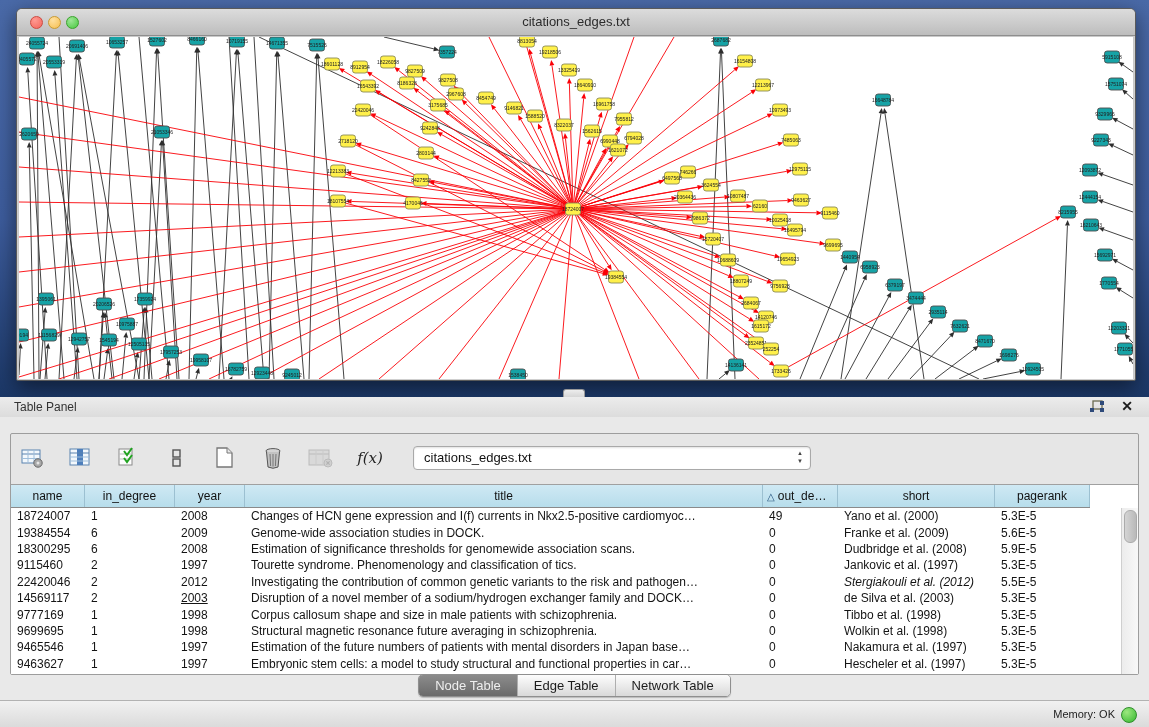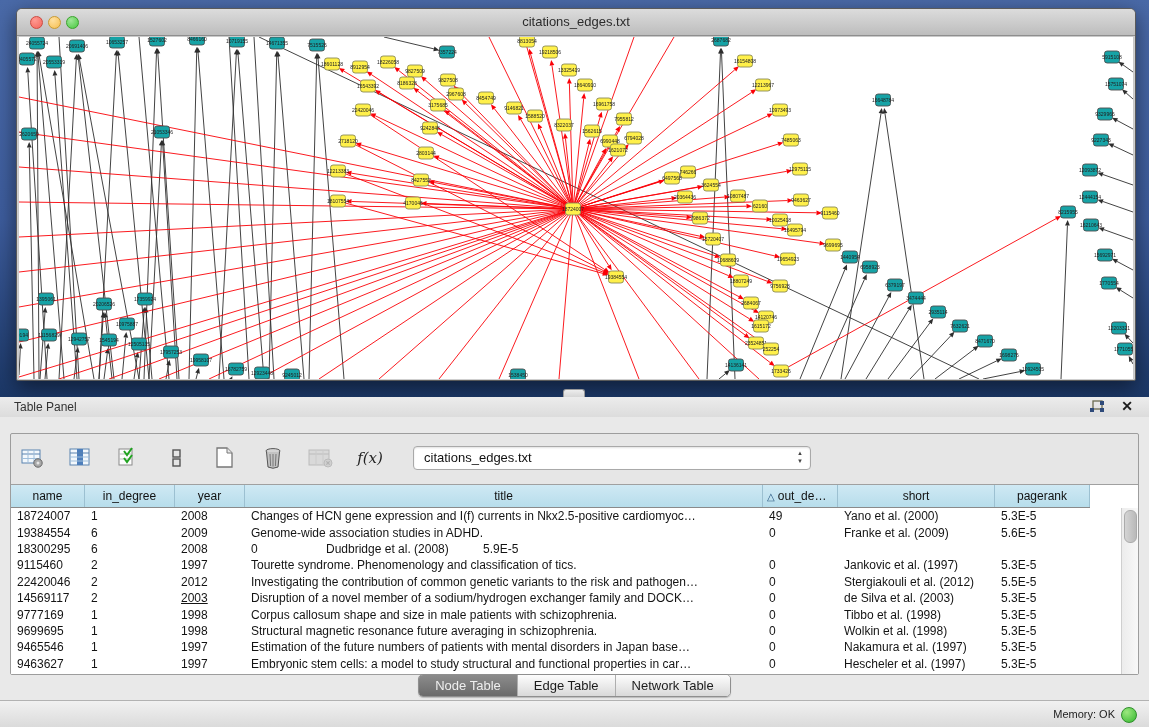--- a/index.html
+++ b/index.html
@@ -691,49 +691,50 @@
             <div class="td" style="width: 70px;">2008</div>
             <div class="td" style="width: 518px;">Changes of HCN gene expression and I(f) currents in Nkx2.5-positive cardiomyoc…</div>
             <div class="td" style="width: 75px;">49</div>
             <div class="td" style="width: 157px;">Yano et al. (2000)</div>
             <div class="td" style="width: 95px;">5.3E-5</div>
           </div>
           <div class="tr">
             <div class="td" style="width: 74px;">19384554</div>
             <div class="td" style="width: 90px;">6</div>
             <div class="td" style="width: 70px;">2009</div>
-            <div class="td" style="width: 518px;">Genome-wide association studies in ADHD.</div>
+            <div class="td" style="width: 518px;">Genome-wide association studies in DOCK.</div>
             <div class="td" style="width: 75px;">0</div>
             <div class="td" style="width: 157px;">Franke et al. (2009)</div>
             <div class="td" style="width: 95px;">5.6E-5</div>
           </div>
           <div class="tr">
             <div class="td" style="width: 74px;">18300295</div>
             <div class="td" style="width: 90px;">6</div>
             <div class="td" style="width: 70px;">2008</div>
+            <div class="td" style="width: 518px;">Estimation of significance thresholds for genomewide association scans.</div>
             <div class="td" style="width: 75px;">0</div>
             <div class="td" style="width: 157px;">Dudbridge et al. (2008)</div>
             <div class="td" style="width: 95px;">5.9E-5</div>
           </div>
           <div class="tr">
             <div class="td" style="width: 74px;">9115460</div>
             <div class="td" style="width: 90px;">2</div>
             <div class="td" style="width: 70px;">1997</div>
             <div class="td" style="width: 518px;">Tourette syndrome. Phenomenology and classification of tics.</div>
             <div class="td" style="width: 75px;">0</div>
             <div class="td" style="width: 157px;">Jankovic et al. (1997)</div>
             <div class="td" style="width: 95px;">5.3E-5</div>
           </div>
           <div class="tr">
             <div class="td" style="width: 74px;">22420046</div>
             <div class="td" style="width: 90px;">2</div>
             <div class="td" style="width: 70px;">2012</div>
             <div class="td" style="width: 518px;">Investigating the contribution of common genetic variants to the risk and pathogen…</div>
             <div class="td" style="width: 75px;">0</div>
-            <div class="td" style="width: 157px;">Stergiakouli et al. (2012)</div>
+            <div class="td" style="width: 157px; font-style: italic;">Stergiakouli et al. (2012)</div>
             <div class="td" style="width: 95px;">5.5E-5</div>
           </div>
           <div class="tr">
             <div class="td" style="width: 74px;">14569117</div>
             <div class="td" style="width: 90px;">2</div>
             <div class="td" style="width: 70px; text-decoration: underline;">2003</div>
             <div class="td" style="width: 518px;">Disruption of a novel member of a sodium/hydrogen exchanger family and DOCK…</div>
             <div class="td" style="width: 75px;">0</div>
             <div class="td" style="width: 157px;">de Silva et al. (2003)</div>
             <div class="td" style="width: 95px;">5.3E-5</div>

